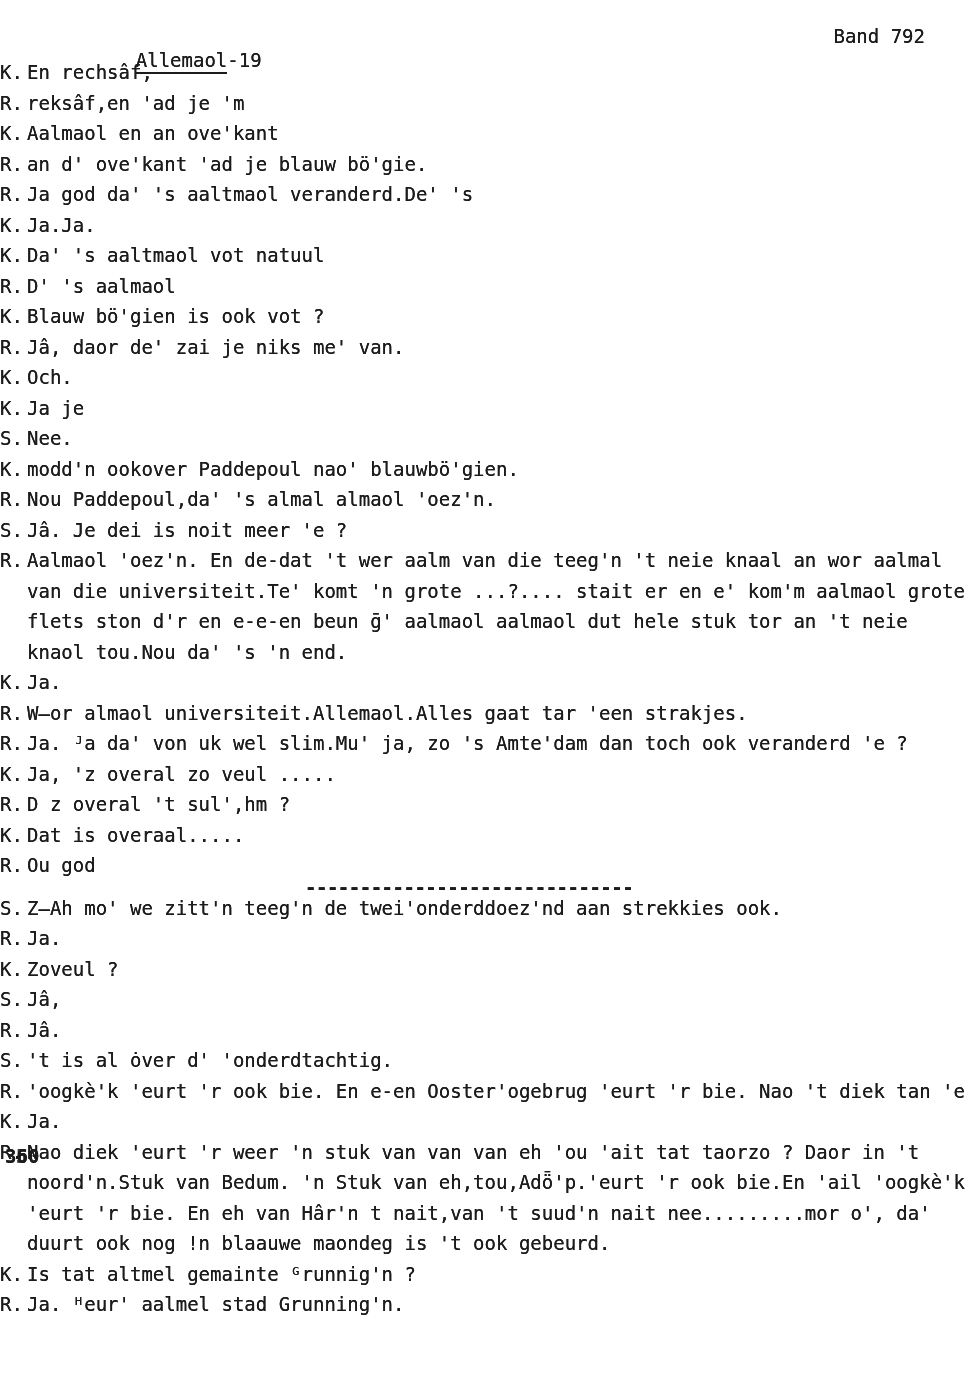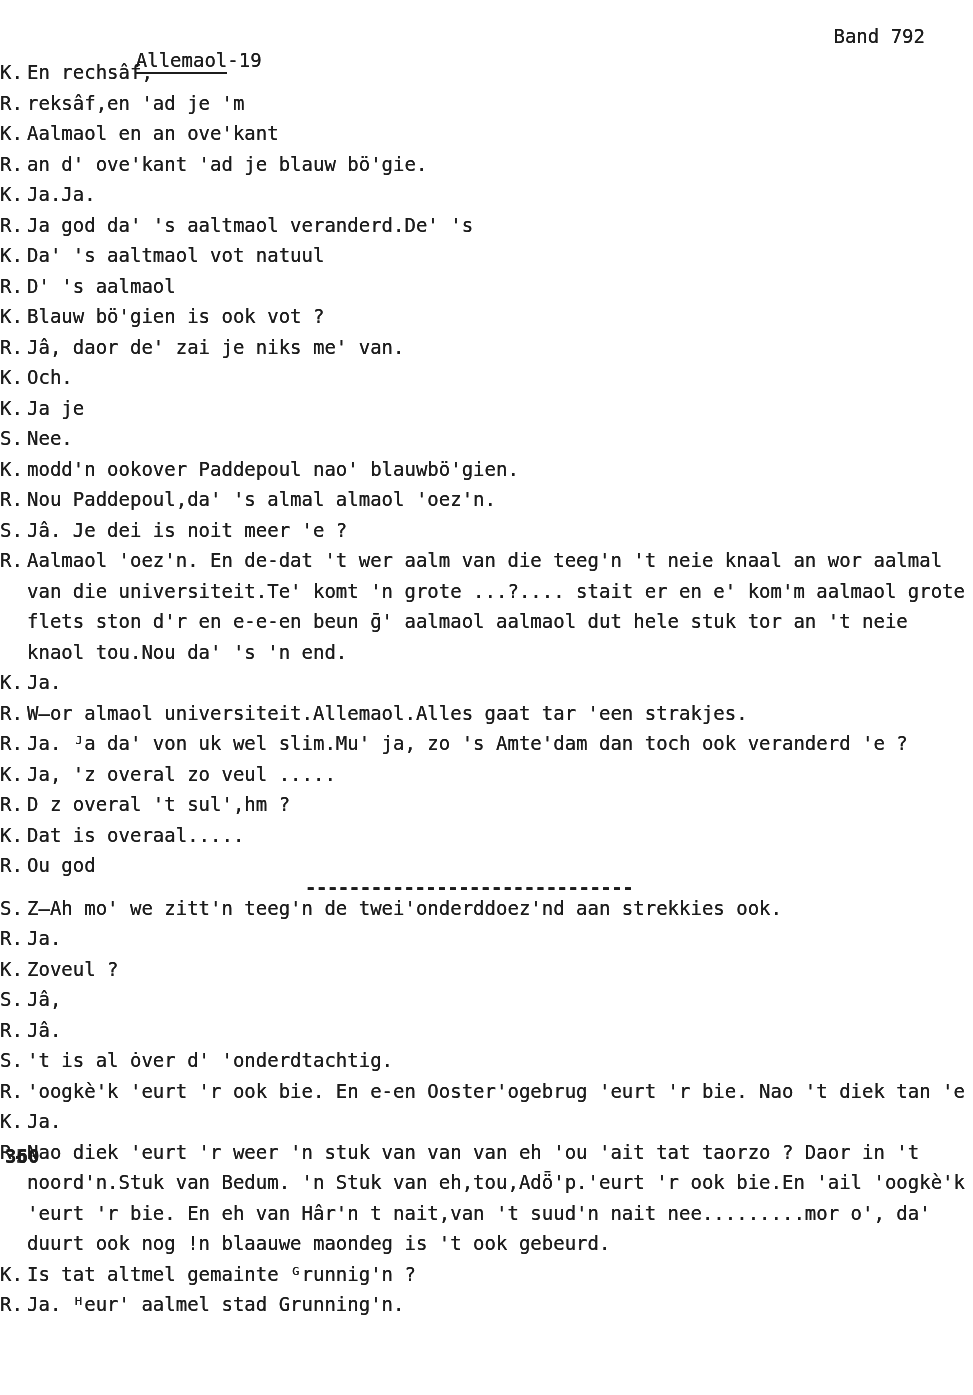--- a/index.html
+++ b/index.html
@@ -82,22 +82,22 @@
   <div class="header-row">
     <span><span class="title-underlined">Allemaol</span><span>-19</span></span>
     <span class="band-label">Band 792</span>
   </div>
 
   <div>
       <div class="row"><span class="speaker">K.</span><span>En rechsâf,</span></div>
       <div class="row"><span class="speaker">R.</span><span>reksâf,en 'ad je 'm</span></div>
       <div class="row"><span class="speaker">K.</span><span>Aalmaol en an ove'kant</span></div>
       <div class="row"><span class="speaker">R.</span><span>an d' ove'kant 'ad je blauw bö'gie.</span></div>
+      <div class="row"><span class="speaker">R.</span><span>Ja god da' 's aaltmaol veranderd.De' 's</span></div>
       <div class="row"><span class="speaker">K.</span><span>Ja.Ja.</span></div>
-      <div class="row"><span class="speaker">R.</span><span>Ja god da' 's aaltmaol veranderd.De' 's</span></div>
       <div class="row"><span class="speaker">K.</span><span>Da' 's aaltmaol vot natuul</span></div>
       <div class="row"><span class="speaker">R.</span><span>D' 's aalmaol</span></div>
       <div class="row"><span class="speaker">K.</span><span>Blauw bö'gien is ook vot ?</span></div>
       <div class="row"><span class="speaker">R.</span><span>Jâ, daor de' zai je niks me' van.</span></div>
       <div class="row"><span class="speaker">K.</span><span>Och.</span></div>
       <div class="row"><span class="speaker">K.</span><span>Ja je</span></div>
       <div class="row"><span class="speaker">S.</span><span>Nee.</span></div>
       <div class="row"><span class="speaker">K.</span><span>modd'n ookover Paddepoul nao' blauwbö'gien.</span></div>
       <div class="row"><span class="speaker">R.</span><span>Nou Paddepoul,da' 's almal almaol 'oez'n.</span></div>
       <div class="row"><span class="speaker">S.</span><span>Jâ. Je dei is noit meer 'e ?</span></div>

